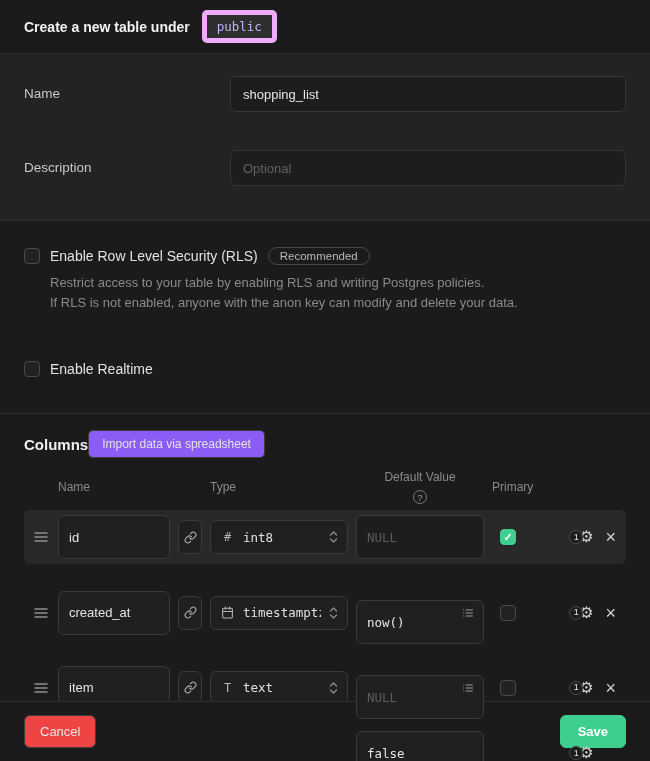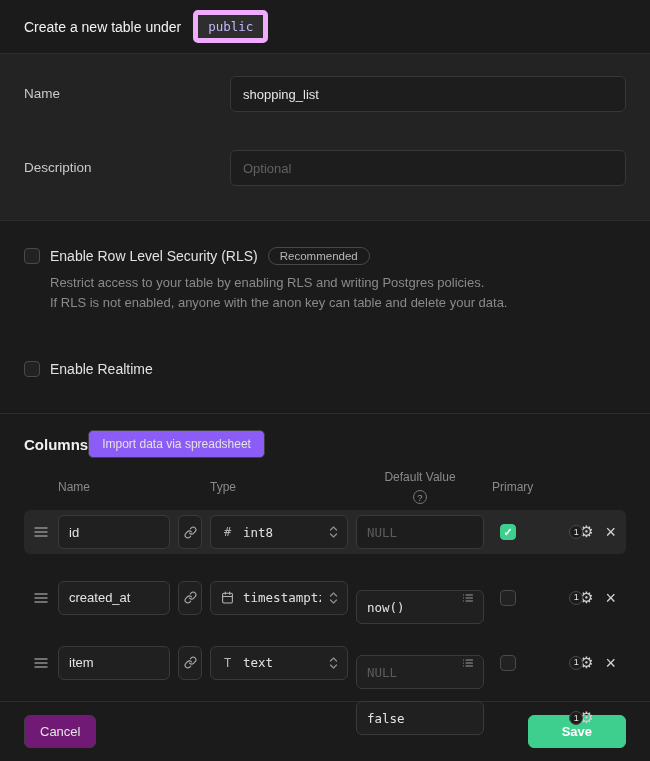--- a/index.html
+++ b/index.html
@@ -13,21 +13,21 @@
   .panel { display: flex; flex-direction: column; height: 100%; }
 
   
   .topbar {
     height: 54px; flex: 0 0 auto;
     display: flex; align-items: center; gap: 12px;
     padding: 0 24px;
     border-bottom: 1px solid #2d2d2d;
     background: #1b1b1b;
   }
-  .topbar-title { font-size: 14px; font-weight: 400; color: #f2f2f2; }
+  .topbar-title { font-size: 14px; font-weight: 700; color: #f2f2f2; }
   .code-badge {
     font-family: "DejaVu Sans Mono", monospace;
     font-size: 12.5px; color: #c4b5fd;
     background: #2e2e2e; border: 5px solid #f0abfc;
     padding: 4px 10px; border-radius: 5px;
   }
 
   
   .form-section {
     background: #232323;
@@ -90,21 +90,21 @@
     display: inline-flex; align-items: center; justify-content: center;
     font-size: 9.5px; color: #9a9a9a;
   }
 
   .col-row { margin-top: 2px; border-radius: 6px; }
   .col-row.highlight { background: #282828; margin-bottom: 12px; }
 
   .drag { display: flex; align-items: center; justify-content: center; cursor: grab; }
 
   .cell-input {
-    width: 100%; height: 34px;
+    width: 100%; height: 44px;
     background: #202020; border: 1px solid #3a3a3a; border-radius: 6px;
     padding: 0 10px; color: #e4e4e4; font-size: 13px;
     font-family: "Liberation Sans", sans-serif; outline: none;
   }
   .cell-input.mono { font-family: "DejaVu Sans Mono", monospace; font-size: 12.5px; }
   .cell-input::placeholder { color: #5c5c5c; }
   .cell-input:disabled { color: #5c5c5c; background: #1d1d1d; }
 
   .link-btn {
     width: 24px; height: 34px;
@@ -156,27 +156,27 @@
 
   
   .footer {
     flex: 0 0 auto;
     border-top: 1px solid #2d2d2d;
     padding: 13px 24px;
     display: flex; justify-content: space-between; align-items: center;
     background: #1b1b1b;
   }
   .btn-cancel {
-    background: #701a75; border: 1px solid #3e3e3e; color: #e6e6e6;
+    background: #ef4444; border: 1px solid #3e3e3e; color: #e6e6e6;
     padding: 8px 15px; border-radius: 6px; font-size: 13px; cursor: pointer;
     font-family: "Liberation Sans", sans-serif;
   }
   .btn-save {
     background: var(--accent-green, #3ecf8e); border: 1px solid var(--accent-green, #3ecf8e);
-    color: #ffffff; padding: 8px 33px; border-radius: 6px; font-size: 13px;
+    color: #ffffff; padding: 8px 17px; border-radius: 6px; font-size: 13px;
     cursor: pointer; font-weight: 600;
     font-family: "Liberation Sans", sans-serif;
   }
 </style>
 </head>
 <body>
 
 <div class="panel">
 
   <div class="topbar">
@@ -199,21 +199,21 @@
     <div class="toggle-block">
       <div class="toggle-head">
         <span class="checkbox">
           
         </span>
         <span class="toggle-label">Enable Row Level Security (RLS)</span>
         <span class="pill">Recommended</span>
       </div>
       <div class="toggle-desc">
         <div>Restrict access to your table by enabling RLS and writing Postgres policies.</div>
-        <div>If RLS is not enabled, anyone with the anon key can table and delete your data.</div>
+        <div>If RLS is not enabled, anyone with the anon key can modify and delete your data.</div>
       </div>
     </div>
     <div class="toggle-block">
       <div class="toggle-head">
         <span class="checkbox">
           
         </span>
         <span class="toggle-label">Enable Realtime</span>
       </div>
     </div>

